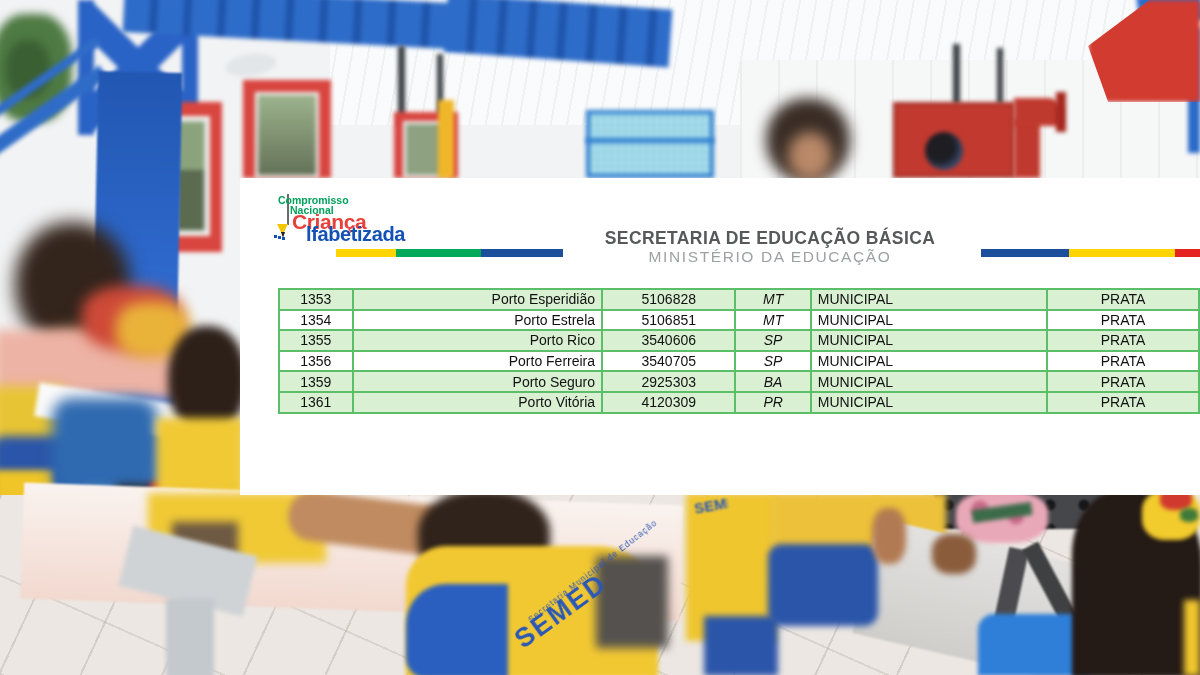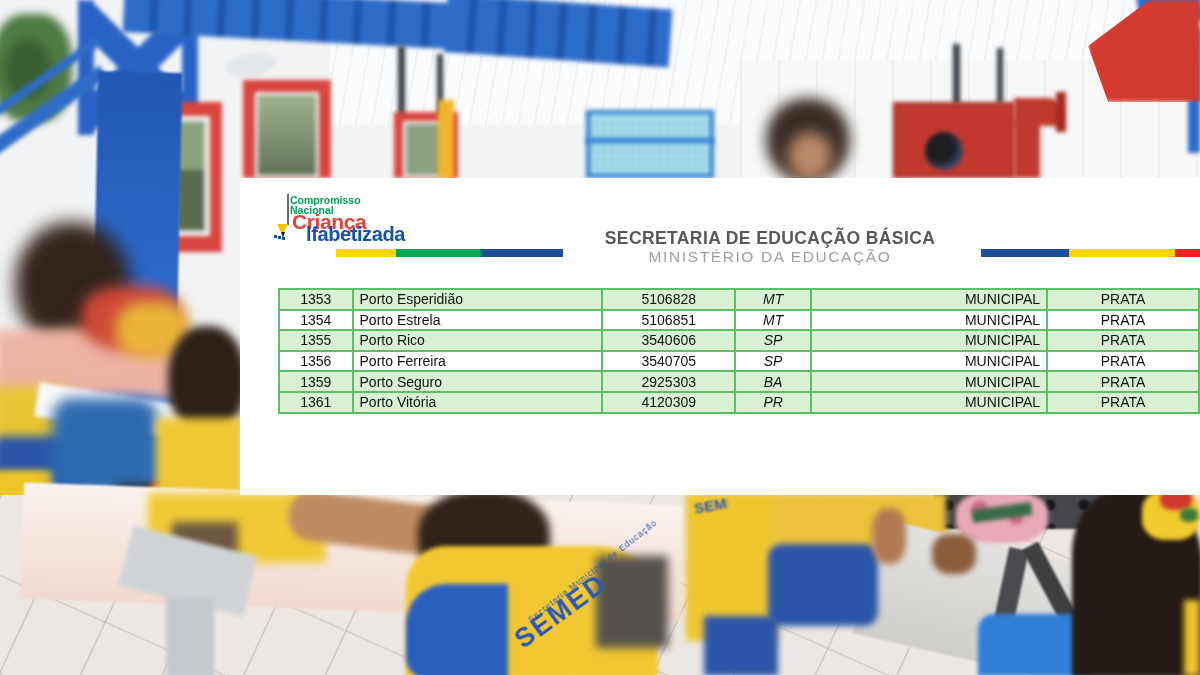--- a/index.html
+++ b/index.html
@@ -30,24 +30,24 @@
            font-size:15.5px;color:#9EA0A3;letter-spacing:1.6px;}
   .bar{position:absolute;top:71px;height:8px;display:flex;}
   .bar div{height:100%;}
   
   table.res{position:absolute;left:38px;top:110px;border-collapse:collapse;
             font-size:14px;color:#111;}
   table.res td{border:2px solid #5CBE68;height:20.6px;padding:0 6px;white-space:nowrap;}
   tr.g td{background:#D9F0D2;}
   tr.w td{background:#FFFFFF;}
   td.c0{width:76px;text-align:center;}
-  td.c1{width:261px;text-align:left;}
+  td.c1{width:261px;text-align:right;}
   td.c2{width:139px;text-align:center;}
   td.c3{width:79px;text-align:center;font-style:italic;}
-  td.c4{width:249px;text-align:right;}
+  td.c4{width:249px;text-align:left;}
   td.c5{width:160px;text-align:center;}
   .hl{background:#F6AD7D;padding:1px 4px;}
   
   .semed{position:absolute;left:508px;top:596px;transform:rotate(-36deg);
          color:#2b57b5;font-weight:bold;font-size:27px;letter-spacing:2px;z-index:12;
          filter:blur(.4px);}
   .semed-arc{position:absolute;left:512px;top:566px;transform:rotate(-38deg);
          color:#2b57b5;font-size:8.5px;letter-spacing:1px;z-index:12;filter:blur(.4px);white-space:nowrap;}
   .semed-mini{position:absolute;left:694px;top:497px;width:34px;overflow:hidden;
          transform:rotate(-10deg);color:#2b57b5;font-weight:bold;font-size:15px;z-index:12;filter:blur(1px);}
@@ -155,21 +155,21 @@
     <div class="abs" style="left:1184px;top:600px;width:16px;height:76px;background:#f0c62f;filter:blur(3px);z-index:14;"></div>
 
     <div class="semed-arc">Secretaria Municipal de Educação</div>
     <div class="semed">SEMED</div>
     <div class="semed-mini">SEMED</div>
   </div>
 
   <div class="panel">
 
     <div class="abs" style="left:47px;top:16px;width:2px;height:31px;background:#6b6b6b;"></div>
-    <div class="logo-line logo-green" style="left:50px;top:17px;">Compromisso</div>
+    <div class="logo-line logo-green" style="left:38px;top:17px;">Compromisso</div>
     <div class="logo-line logo-green" style="left:50px;top:27px;">Nacional</div>
     <div class="logo-line logo-red" style="left:52px;top:33px;">Criança</div>
     <div class="abs" style="left:35px;top:46px;display:flex;align-items:flex-start;">
       <span class="pencil">
           <span class="body"></span>
           <span class="tip"></span>
           <span class="dots"></span>
         </span>
       <span class="logo-line logo-blue" style="position:static;">lfabetizada</span>
     </div>

